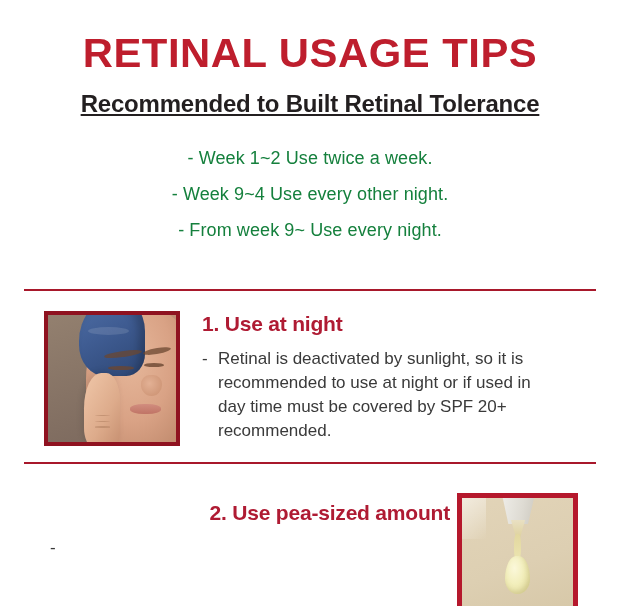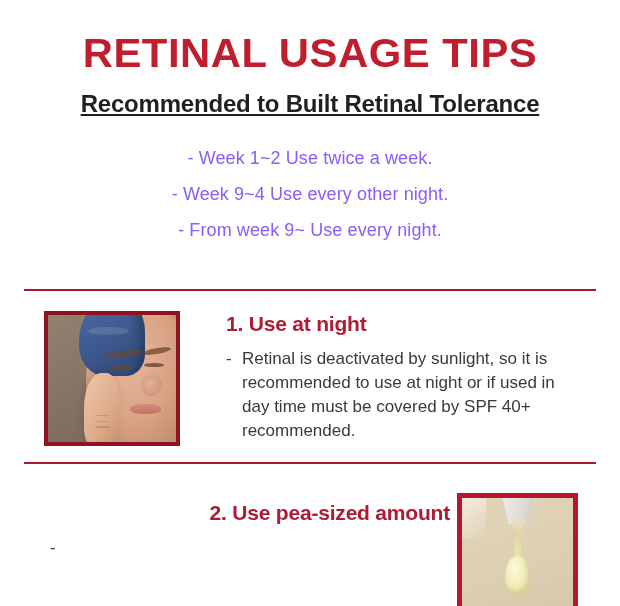--- a/index.html
+++ b/index.html
@@ -47,21 +47,21 @@
   }
 
   
   .intro-list {
     list-style: none;
     margin: 22px 0 0 0;
     padding: 0;
     text-align: center;
   }
   .intro-item {
-    color: #8b5cf6;
+    color: #15803d;
     font-size: 18px;
     line-height: 36px;
     font-weight: 400;
     letter-spacing: 0.1px;
   }
 
   
   .divider {
     position: absolute;
     left: 24px;
@@ -77,21 +77,20 @@
     position: absolute;
     display: flex;
     align-items: flex-start;
   }
 
   
   .section-1 {
     top: 311px;
     left: 44px;
     width: 540px;
-    gap: 24px;
   }
   .section-1 .sec-body { margin-left: 22px; width: 352px; }
 
   
   .section-2 {
     top: 500px;
     left: 50px;
     width: 400px;
     text-align: right;
   }
@@ -313,21 +312,21 @@
           <div class="face-finger fg3"></div>
         </div>
       </div>
     </div>
 
     <div class="sec-body">
       <h3 class="sec-heading">1. Use at night</h3>
       <ul class="sec-list">
         <li class="sec-item">
           <span class="dash">-</span>
-          <span>Retinal is deactivated by sunlight, so it is recommended to use at night or if used in day time must be covered by SPF 40+ recommended.</span>
+          <span>Retinal is deactivated by sunlight, so it is recommended to use at night or if used in day time must be covered by SPF 20+ recommended.</span>
         </li>
       </ul>
     </div>
   </div>
 
   <div class="divider divider-2"></div>
 
   <div class="section section-2">
     <div class="sec-body" style="margin-left:0;width:400px;">
       <h3 class="sec-heading">2. Use pea-sized amount</h3>

